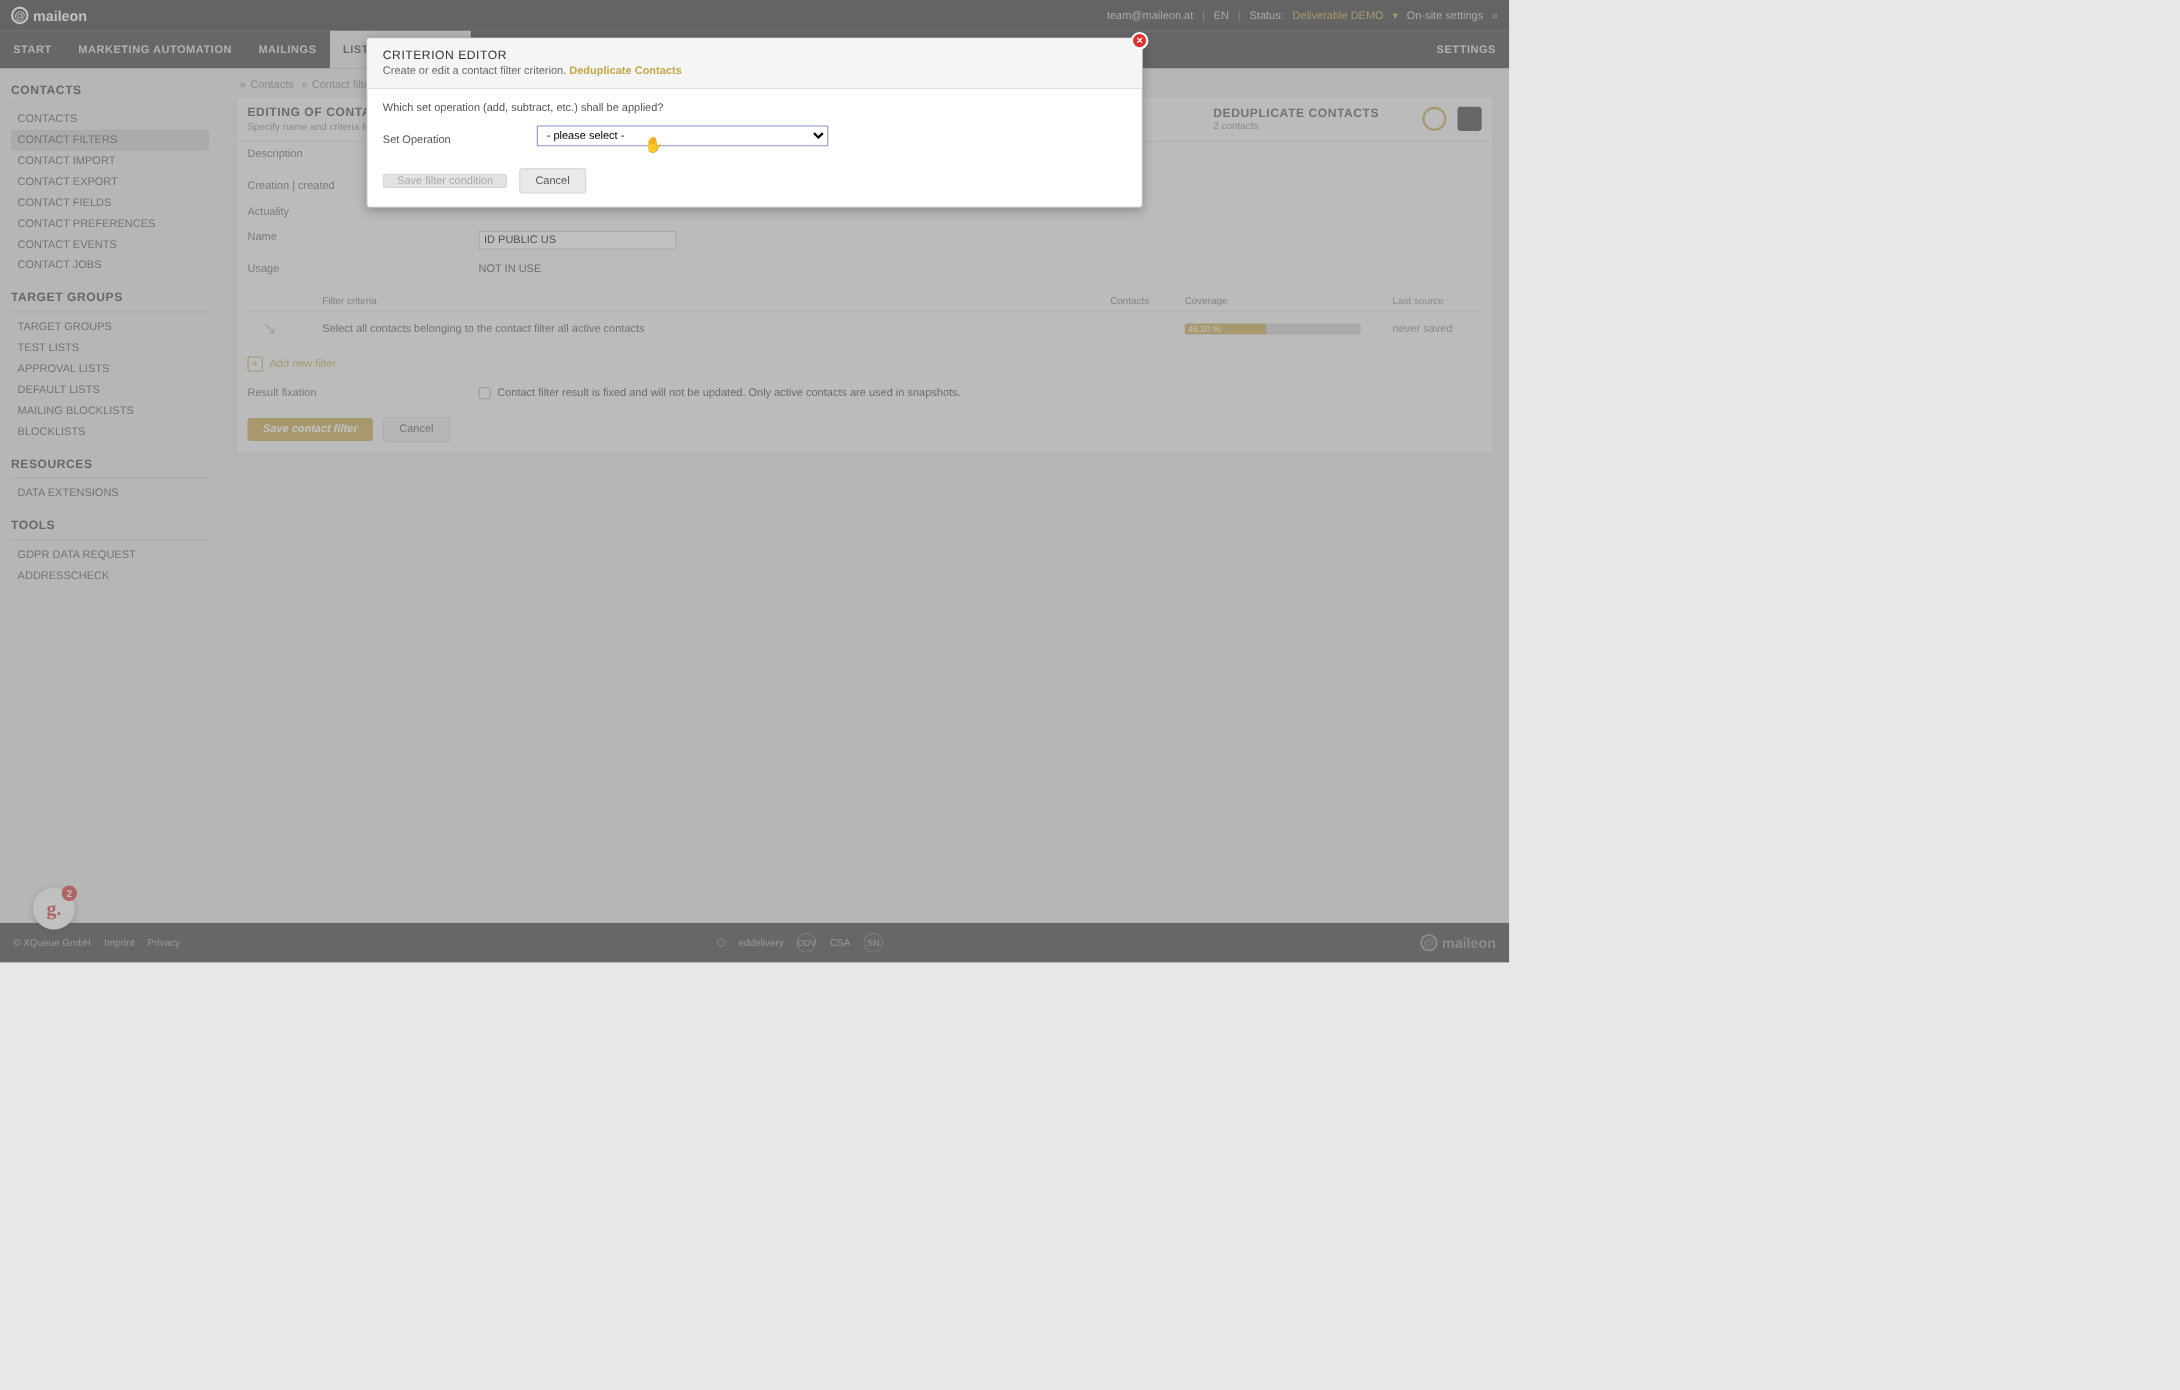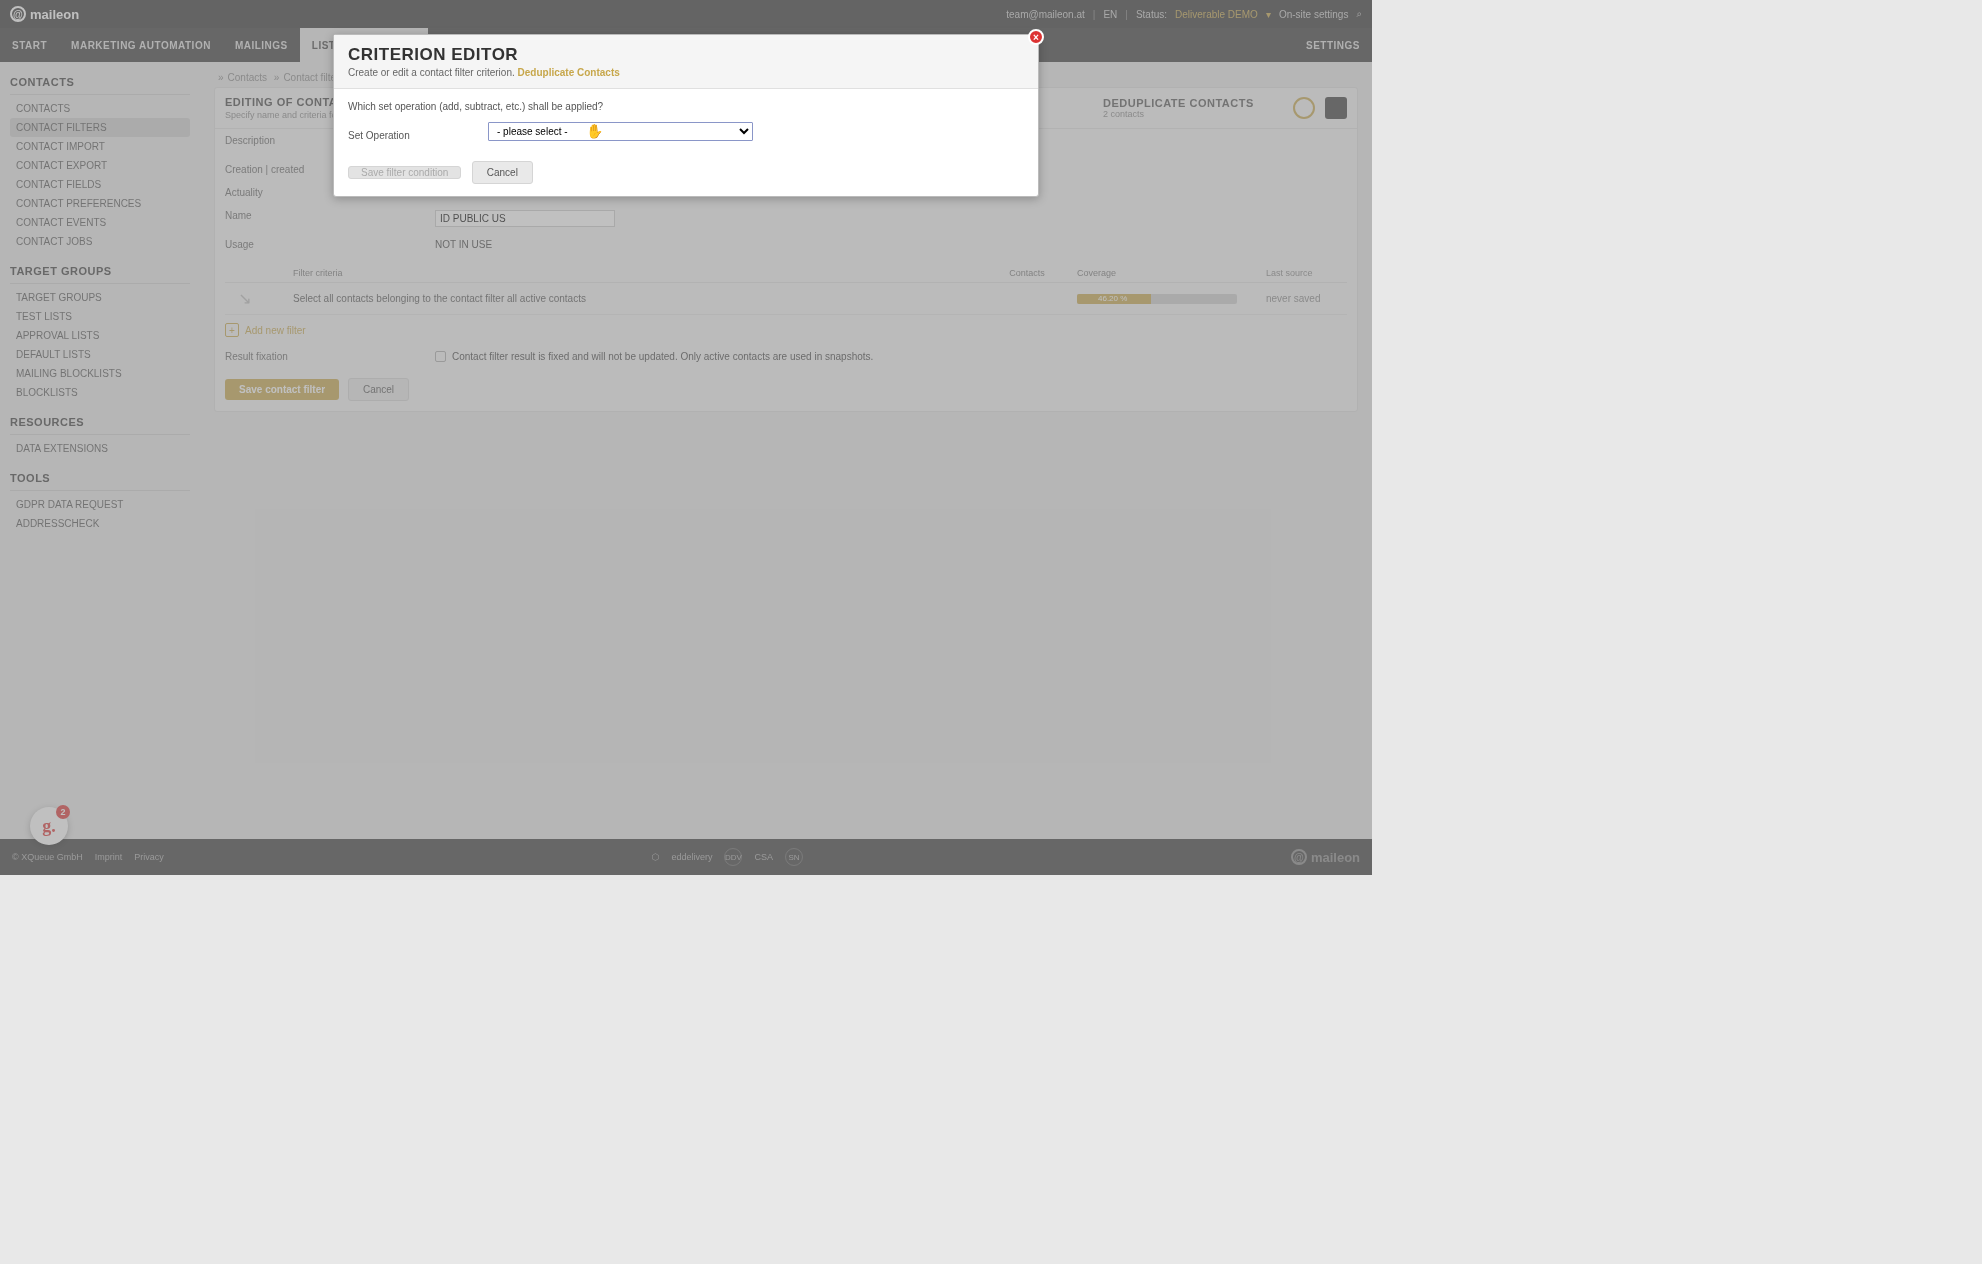--- a/index.html
+++ b/index.html
@@ -49,34 +49,34 @@
   
   .tbl{margin:8px 10px;}
   .tbl .hd{display:flex;font-size:9px;color:#777;padding:4px 0;border-bottom:1px solid #e0e0e0;}
   .tbl .row{display:flex;align-items:center;padding:6px 0;border-bottom:1px solid #e5e5e5;}
   .c-arrow{width:40px;text-align:center;color:#bbb;font-size:16px;}
   .c-crit{flex:1;margin-left:28px;}
   .c-cont{width:100px;text-align:center;}
   .c-cov{width:160px;}
   .c-last{width:110px;color:#888;padding-left:29px;}
   .bar{height:10px;background:#cfcfcf;border-radius:2px;position:relative;overflow:hidden;}
-  .bar .fill{position:absolute;left:0;top:0;bottom:0;background:#c7a74b;display:flex;align-items:center;font-size:8px;color:#fff;padding-left:21px;}
+  .bar .fill{position:absolute;left:0;top:0;bottom:0;background:#c7a74b;display:flex;align-items:center;font-size:8px;color:#fff;padding-left:3px;}
   .addfilter{margin:8px 10px;color:#c7a74b;display:flex;align-items:center;gap:6px;font-size:10px;}
   .addfilter .plus{width:14px;height:14px;border:1px solid #c7a74b;border-radius:2px;display:flex;align-items:center;justify-content:center;font-size:10px;}
   .fix{display:flex;align-items:center;padding:6px 10px;gap:6px;}
   .cb{width:11px;height:11px;border:1px solid #aaa;border-radius:2px;}
   .savebar{padding:10px;}
-  .btn-prim{background:#c7a74b;color:#fff;border:none;padding:5px 14px;border-radius:3px;font-size:10px;font-weight:bold;cursor:pointer;}
+  .btn-prim{background:#c7a74b;color:#fff;border:none;padding:5px 14px;border-radius:3px;font-size:10px;font-weight:bold;cursor:pointer;font-style:italic;}
   .btn-sec{background:#e9e9e9;color:#555;border:1px solid #d5d5d5;padding:5px 14px;border-radius:3px;font-size:10px;cursor:pointer;margin-left:6px;}
   
   .overlay{position:absolute;inset:0;background:rgba(140,140,140,.55);}
   .modal{position:absolute;left:333px;top:34px;width:706px;background:#fff;border:1px solid #bbb;border-radius:3px;box-shadow:0 2px 10px rgba(0,0,0,.25);}
   .modal .close{position:absolute;right:-6px;top:-6px;width:16px;height:16px;border-radius:50%;background:#d33;color:#fff;display:flex;align-items:center;justify-content:center;font-size:10px;font-weight:bold;cursor:pointer;border:2px solid #fff;}
   .modal-head{padding:10px 14px;background:#f5f5f5;border-bottom:1px solid #e0e0e0;}
-  .modal-head h3{font-size:17px;font-weight:bold;letter-spacing:.5px;color:#333;}
+  .modal-head h3{font-size:11px;font-weight:normal;letter-spacing:.5px;color:#333;}
   .modal-head p{font-size:10px;color:#666;margin-top:2px;}
   .modal-head p .hl2{color:#c7a74b;font-weight:bold;}
   .modal-body{padding:12px 14px;font-size:10px;color:#555;}
   .modal-body .q{margin-bottom:10px;}
   .modal-body .frow{display:flex;align-items:flex-end;}
   .modal-body .frow label{width:140px;}
   .modal-body select{flex:0 0 265px;border:1px solid #8a96c8;border-radius:1px;padding:2px 4px;font-size:10px;background:#fff;}
   .modal-actions{padding:8px 14px 12px;}
   .btn-disabled{background:#e3e3e3;color:#aaa;border:1px solid #d5d5d5;padding:0 12px;border-radius:3px;font-size:10px;cursor:not-allowed;}
   

